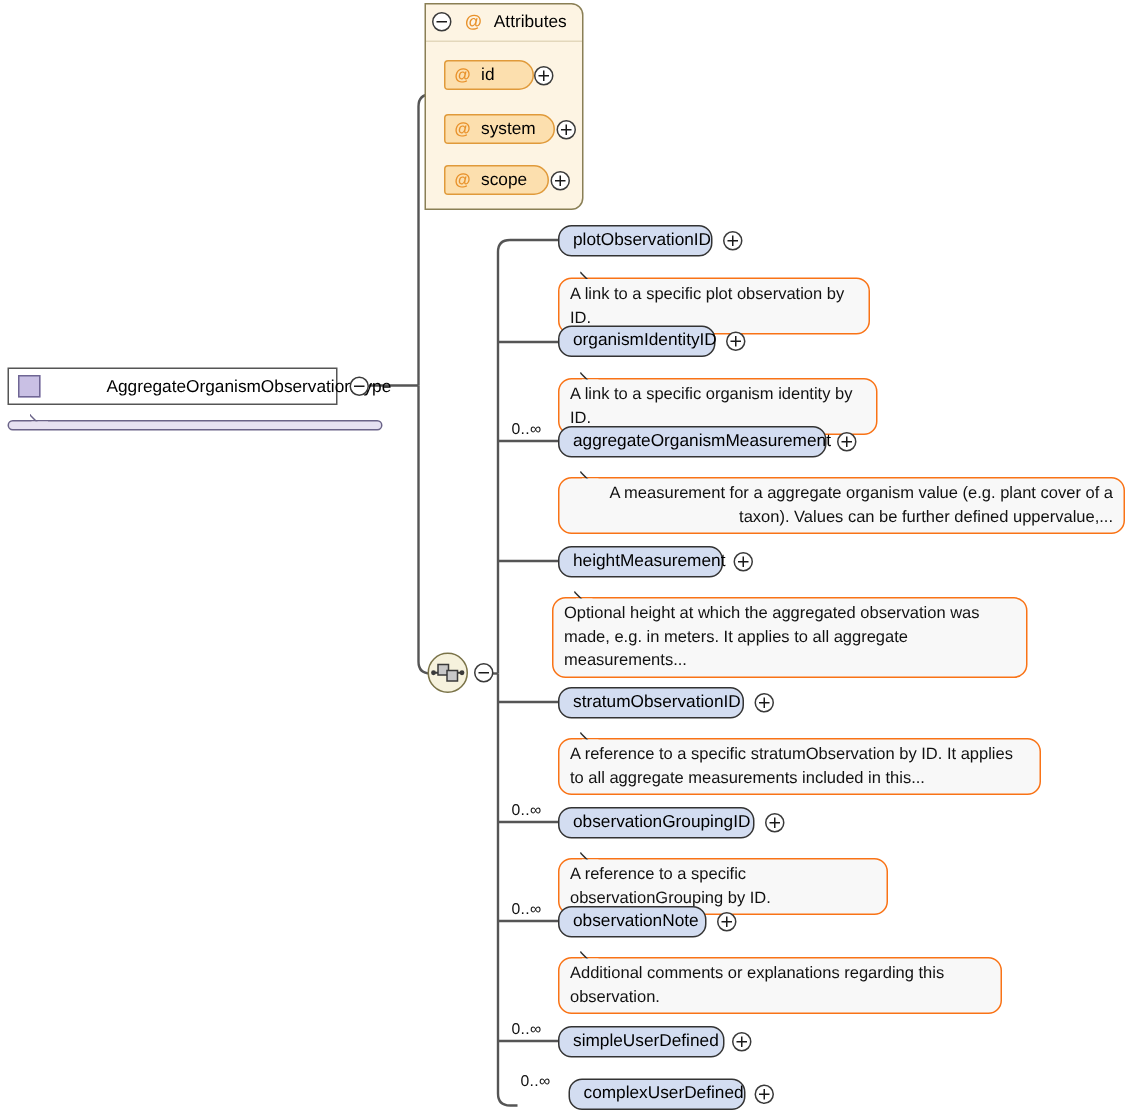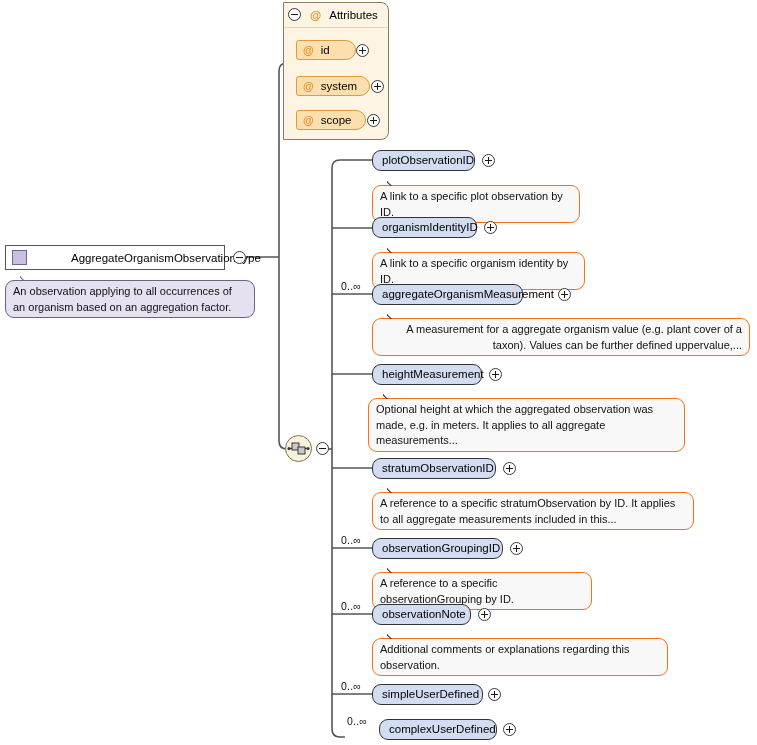--- a/index.html
+++ b/index.html
@@ -234,21 +234,20 @@
 
   <div class="node typebox" style="left:5px; top:245px; width:220px;">
     <span class="swatch"></span>
     <span class="tlabel">AggregateOrganismObservationType</span>
   </div>
   <div class="tog" style="left:233px; top:251px;"></div>
 
   <div class="doc purple" style="left:5px; top:280px; width:250px;">
     <span class="tab"></span>
     <span class="tabfill"></span>
-    <span>An observation applying to all occurrences of an organism based on an aggregation factor.</span>
   </div>
 
   <div class="node attrpanel" style="left:283px; top:2px; width:106px; height:138px;">
     <div class="aphead">
       <span style="width:13px;"></span>
       <span class="at">@</span>
       <span>Attributes</span>
     </div>
   </div>
   <div class="tog" style="left:288px; top:8px;"></div>
@@ -292,21 +291,21 @@
 
   <div class="node elem" style="left:372px; top:217px; width:105px;">organismIdentityID</div>
   <div class="tog plus" style="left:484px; top:221px;"></div>
   <div class="doc" style="left:372px; top:252px; width:213px;">
     <span class="tab"></span>
     <span class="tabfill"></span>
     <span>A link to a specific organism identity by ID.</span>
   </div>
 
   <div class="card" style="left:341px; top:280px;">0..∞</div>
-  <div class="node elem" style="left:372px; top:284px; width:151px;">aggregateOrganismMeasurement</div>
+  <div class="node elem" style="left:372px; top:284px; width:179px;">aggregateOrganismMeasurement</div>
   <div class="tog plus" style="left:558px; top:288px;"></div>
   <div class="doc" style="left:372px; top:318px; width:378px;text-align:right;">
     <span class="tab"></span>
     <span class="tabfill"></span>
     <span>A measurement for a aggregate organism value (e.g. plant cover of a taxon). Values can be further defined uppervalue,...</span>
   </div>
 
   <div class="node elem" style="left:372px; top:364px; width:110px;">heightMeasurement</div>
   <div class="tog plus" style="left:489px; top:368px;"></div>
   <div class="doc" style="left:368px; top:398px; width:317px;">

